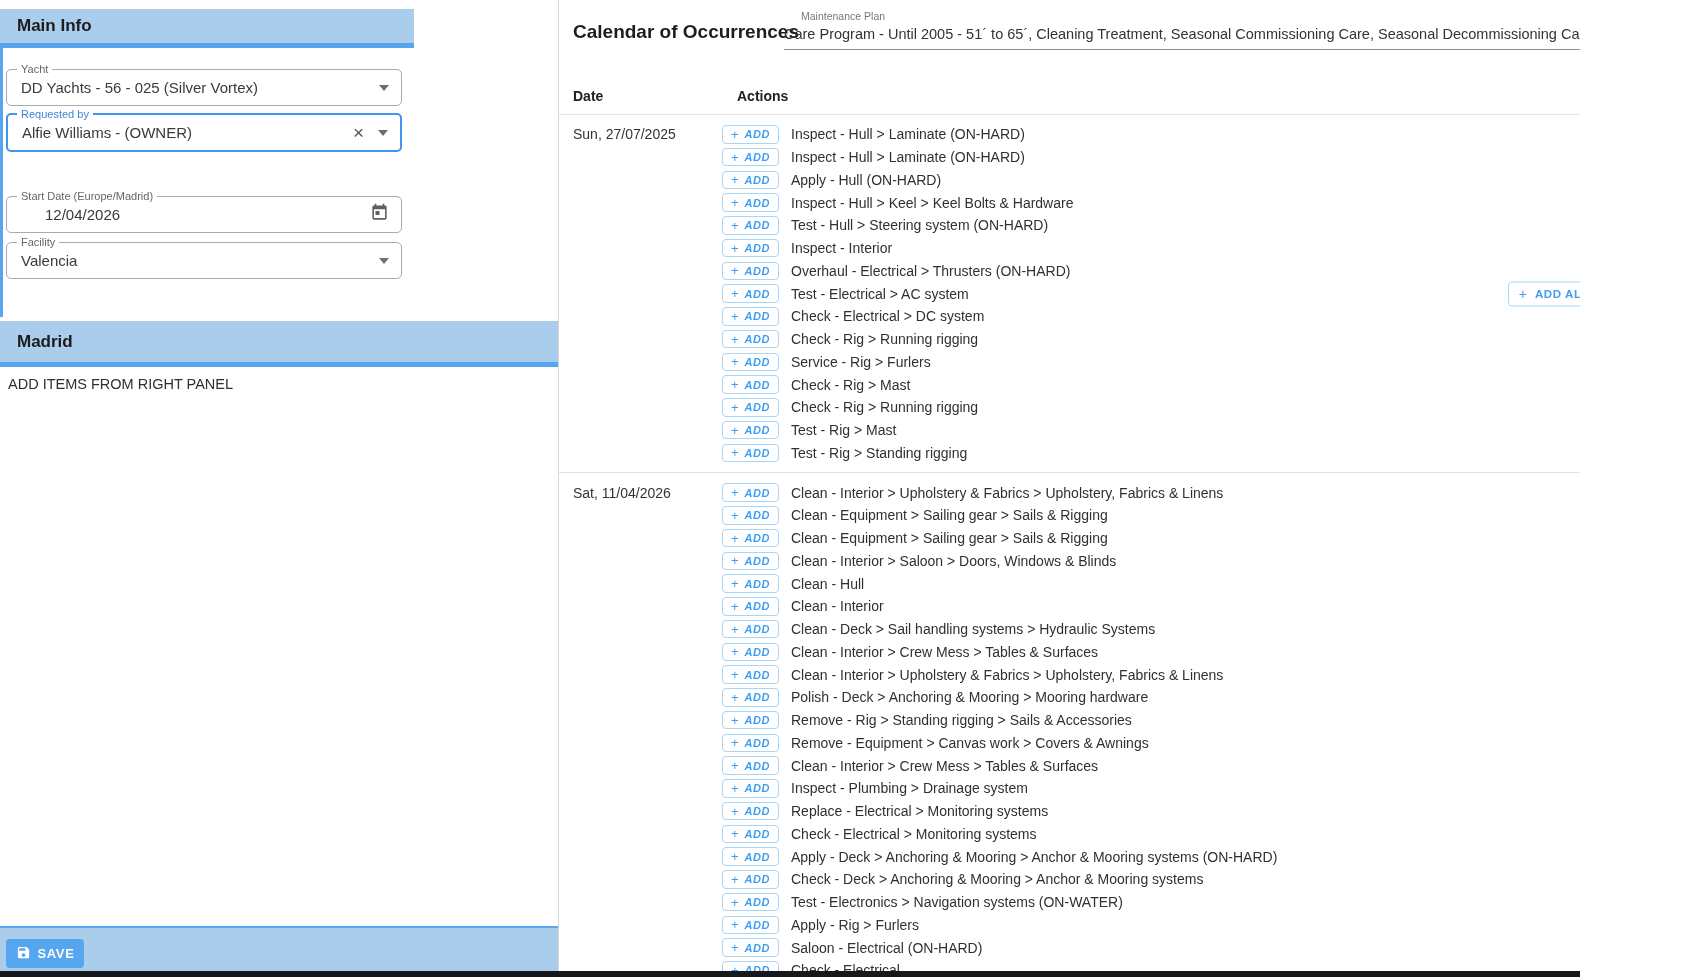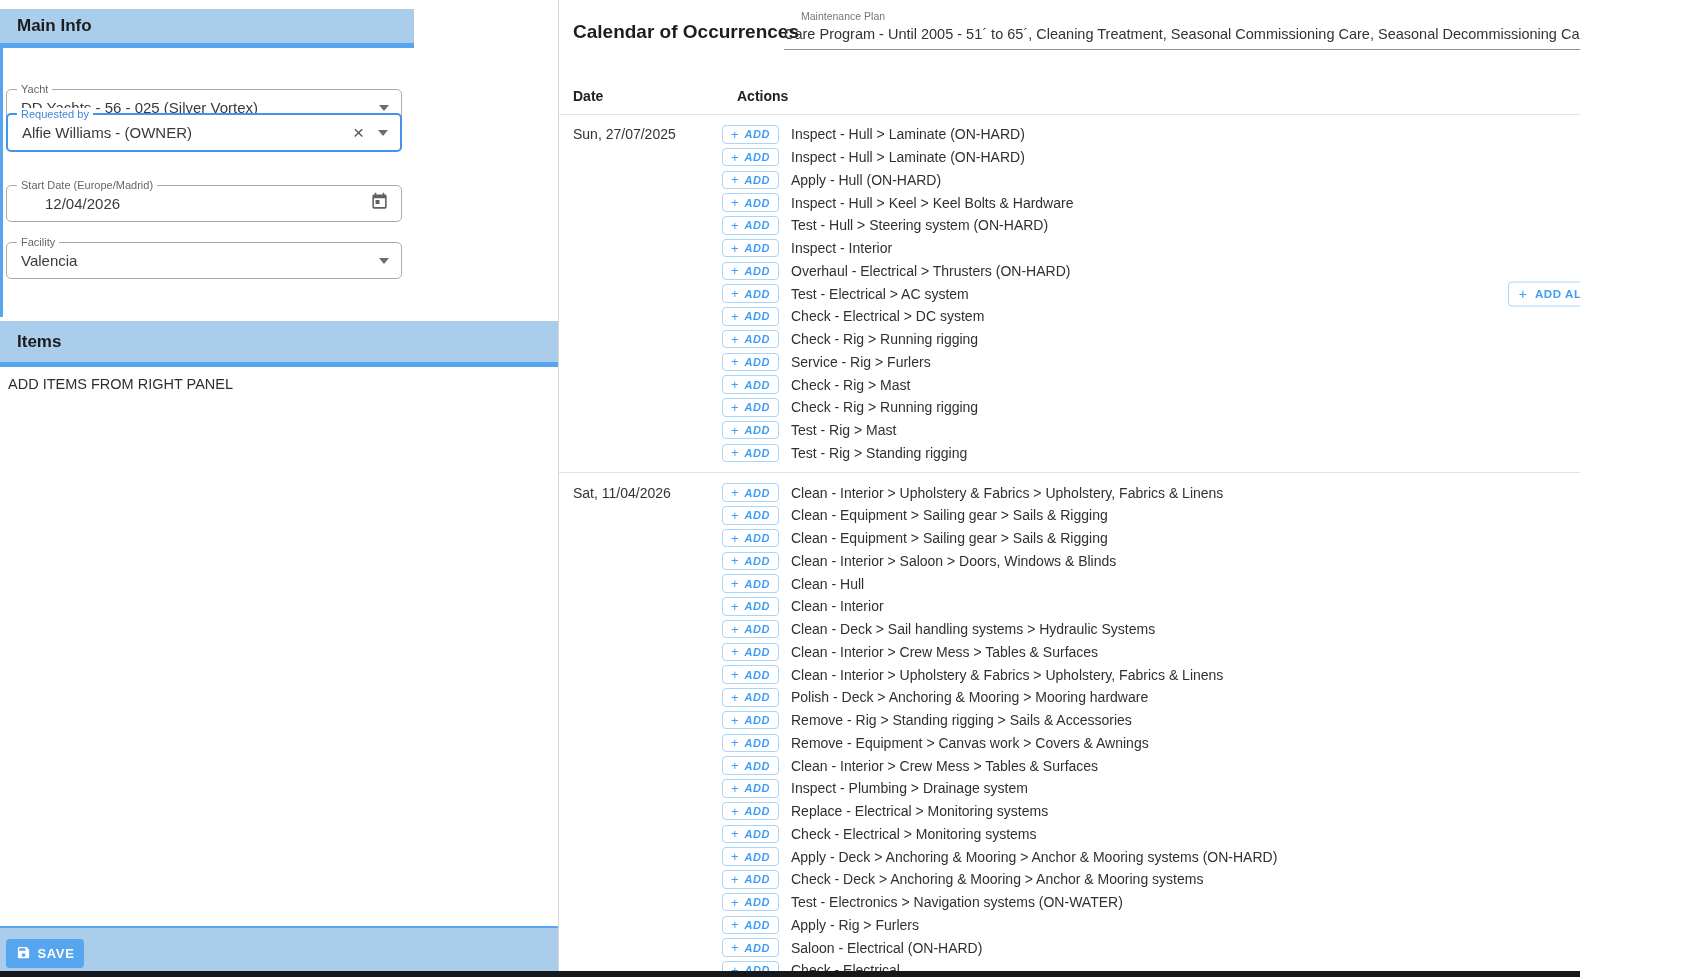--- a/index.html
+++ b/index.html
@@ -18,23 +18,23 @@
     background:#fff;display:flex;align-items:center;padding:0 12px 0 14px;}
   .field .flabel{position:absolute;top:-7px;left:10px;background:#fff;padding:0 4px;font-size:11px;color:#666;}
   .field .fvalue{font-size:15px;color:#3a3a3a;white-space:nowrap;overflow:hidden;flex:1;}
   .field.focused{border:2px solid #4493ee;}
   .field.focused .flabel{color:#4285d8;left:9px;}
   .caret{width:0;height:0;border-left:5px solid transparent;border-right:5px solid transparent;
     border-top:6px solid #6e6e6e;display:inline-block;flex:none;}
   .clear-x{font-size:19px;color:#555;margin-right:14px;line-height:1;flex:none;cursor:pointer;}
   .cal-icon{flex:none;margin-left:6px;}
 
-  #field-yacht{top:69px;margin-top:20px;}
+  #field-yacht{top:69px;}
   #field-requested{top:113px;height:39px;}
-  #field-startdate{top:185px;padding-left:38px;}
+  #field-startdate{top:196px;padding-left:38px;}
   #field-facility{top:242px;}
 
   #items-empty{position:absolute;left:8px;top:376px;font-size:14.5px;color:#2f2f2f;}
 
   #left-footer{position:absolute;left:0;top:926px;width:558px;height:45px;background:#a9cdea;border-top:2px solid #57a5ee;}
   #save-btn{position:absolute;left:6px;top:11px;width:78px;height:29px;background:#55a6ef;border:none;border-radius:4px;
     color:#fff;font-size:13px;font-weight:bold;letter-spacing:.6px;display:flex;align-items:center;justify-content:center;gap:7px;cursor:pointer;}
 
   #left-divider{position:absolute;left:558px;top:0;width:1px;height:971px;background:#d8d8d8;}
   #bottom-strip{position:absolute;left:0;top:971px;width:1688px;height:6px;background:#17181c;}
@@ -107,21 +107,21 @@
     </span>
   </div>
 
   <div class="field" id="field-facility">
     <span class="flabel">Facility</span>
     <span class="fvalue">Valencia</span>
     <span class="caret"></span>
   </div>
 
   <div class="section-header" id="items-header">
-    <span class="hdr-text">Items</span>
+    <span class="hdr-text">Madrid</span>
   </div>
 
   <div id="items-empty">ADD ITEMS FROM RIGHT PANEL</div>
 
   <div id="left-footer">
     <button id="save-btn">
       <span>
         <svg width="15" height="15" viewBox="0 0 24 24">
             <path fill="#ffffff" d="M17 3H5c-1.11 0-2 .9-2 2v14c0 1.1.89 2 2 2h14c1.1 0 2-.9 2-2V7l-4-4zm-5 16c-1.66 0-3-1.34-3-3s1.34-3 3-3 3 1.34 3 3-1.34 3-3 3zm3-10H5V5h10v4z"></path>
           </svg>

